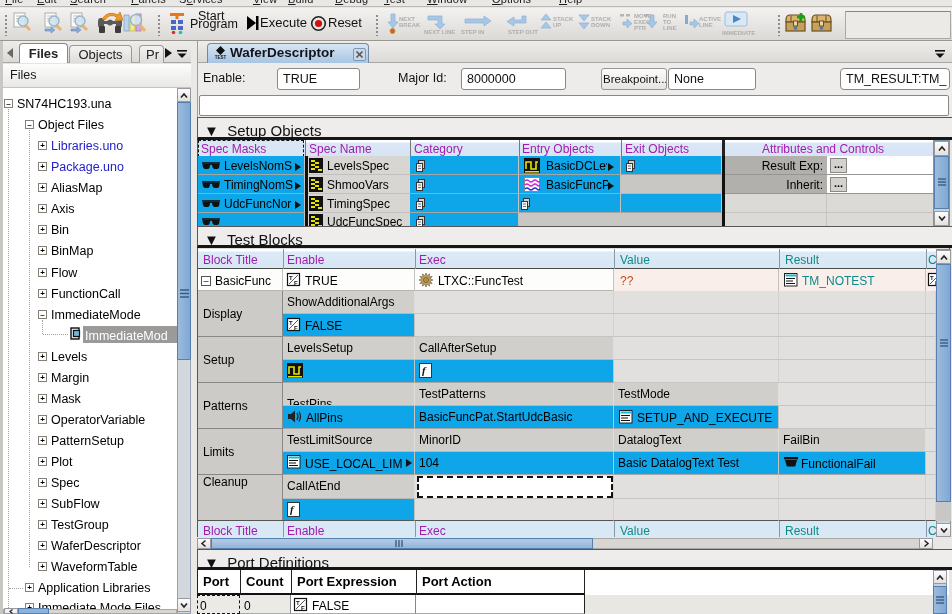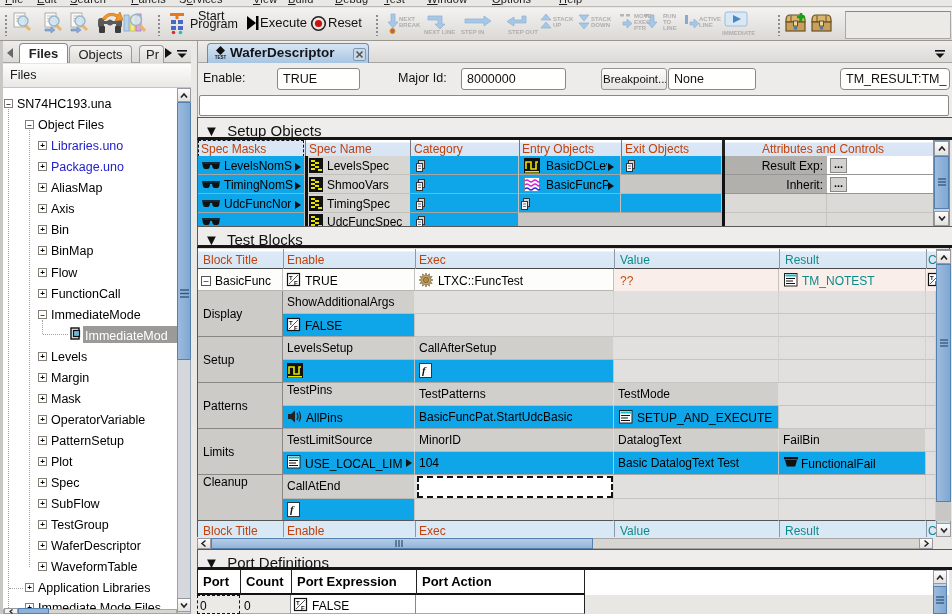--- a/index.html
+++ b/index.html
@@ -7,21 +7,21 @@
 .mi u{text-decoration:underline}
 .handle{position:absolute;width:5px;height:22px;background-image:radial-gradient(circle,#8e8c8a 1px,transparent 1.3px);background-size:4px 4px;top:14px}
 .tbtxt{position:absolute;font-weight:normal;font-size:13px;color:#111}
 .dbg{position:absolute;font-size:6px;font-weight:bold;color:#b0aeac;line-height:6px;font-family:"Liberation Sans",sans-serif}
 .tab{position:absolute;border:1px solid #9a98a0;border-bottom:none;border-radius:4px 4px 0 0;font-size:13px;color:#222;text-align:center}
 .inp{position:absolute;background:#fff;border:1px solid #8a8886;border-radius:3px;font-size:12.5px;color:#111;padding:3px 0 0 5px;height:22px;overflow:hidden;white-space:nowrap}
 .lbl{position:absolute;font-size:12.5px;color:#111}
 .secbar{position:absolute;left:197px;width:910px;background:#eeedeb;border:1px solid #5a5856;border-bottom:3px solid #161616;font-size:15px;color:#111;padding:4px 17px 0 6px}
 .trow{position:absolute;font-size:12.5px;color:#000;white-space:nowrap;line-height:14px}
 .pm{position:absolute;width:9px;height:9px;background:#fff;border:1px solid #828078;font-size:8px;line-height:7px;text-align:center;color:#000;font-weight:bold}
-.hdrc{position:absolute;font-size:12px;color:#c2410c;white-space:nowrap}
+.hdrc{position:absolute;font-size:12px;color:#a21caf;white-space:nowrap}
 .cell{position:absolute;font-size:12px;color:#000;white-space:nowrap;overflow:hidden}
 .teal{color:#0e8a8a}
 .gsub{background:#d1cfcc;border-right:1px solid #e0dedb;border-bottom:1px solid #bab8b5}
 .gval{background:#0ea5e9;border-right:1px solid #c4c2bf;border-bottom:1px solid #a8a6a3}
 .gemp{background:#e1e0de;border-right:1px solid #d2d1cf;border-bottom:1px solid #c6c5c3}
 .glab{background:#cdcbc8;border-right:1px solid #8a8886;border-bottom:1px solid #8a8886;font-size:12px;color:#000}
 svg{position:absolute;overflow:visible}
 </style></head><body>
 
 <div class="ab" style="left:0;top:0;width:952px;height:7px;background:#eae8e5;border-bottom:1px solid #bbb9b6;overflow:hidden">
@@ -512,21 +512,21 @@
 <svg style="left:419px;top:363px" width="14" height="16">
       <use href="#fnicon"></use>
     </svg>
 <div class="cell gemp" style="left:614px;top:360px;width:165px;height:23px"></div>
 <div class="cell gemp" style="left:779px;top:360px;width:147px;height:23px"></div>
 <div class="cell gemp" style="left:926px;top:360px;width:10px;height:23px"></div>
 
 <div class="glab ab" style="left:198px;top:383px;width:85px;height:46px">
       <span style="position:absolute;left:5px;top:16px">Patterns</span>
     </div>
-<div class="cell gsub" style="left:283px;top:383px;width:132px;height:23px;padding:0 0 0 4px">TestPins</div>
+<div class="cell gsub" style="left:283px;top:383px;width:132px;height:23px;padding:14px 0 0 4px">TestPins</div>
 <div class="cell gsub" style="left:415px;top:383px;width:199px;height:23px;padding:4px 0 0 4px">TestPatterns</div>
 <div class="cell gsub" style="left:614px;top:383px;width:165px;height:23px;padding:4px 0 0 4px">TestMode</div>
 <div class="cell gemp" style="left:779px;top:383px;width:147px;height:23px"></div>
 <div class="cell gemp" style="left:926px;top:383px;width:10px;height:23px"></div>
 <div class="cell gval" style="left:283px;top:406px;width:132px;height:23px"></div>
 <svg style="left:288px;top:410px" width="14" height="13">
       <use href="#spkicon"></use>
     </svg>
 <div class="cell" style="left:306px;top:411px">AllPins</div>
 <div class="cell gval" style="left:415px;top:406px;width:199px;height:23px;padding:4px 0 0 4px">BasicFuncPat.StartUdcBasic</div>

